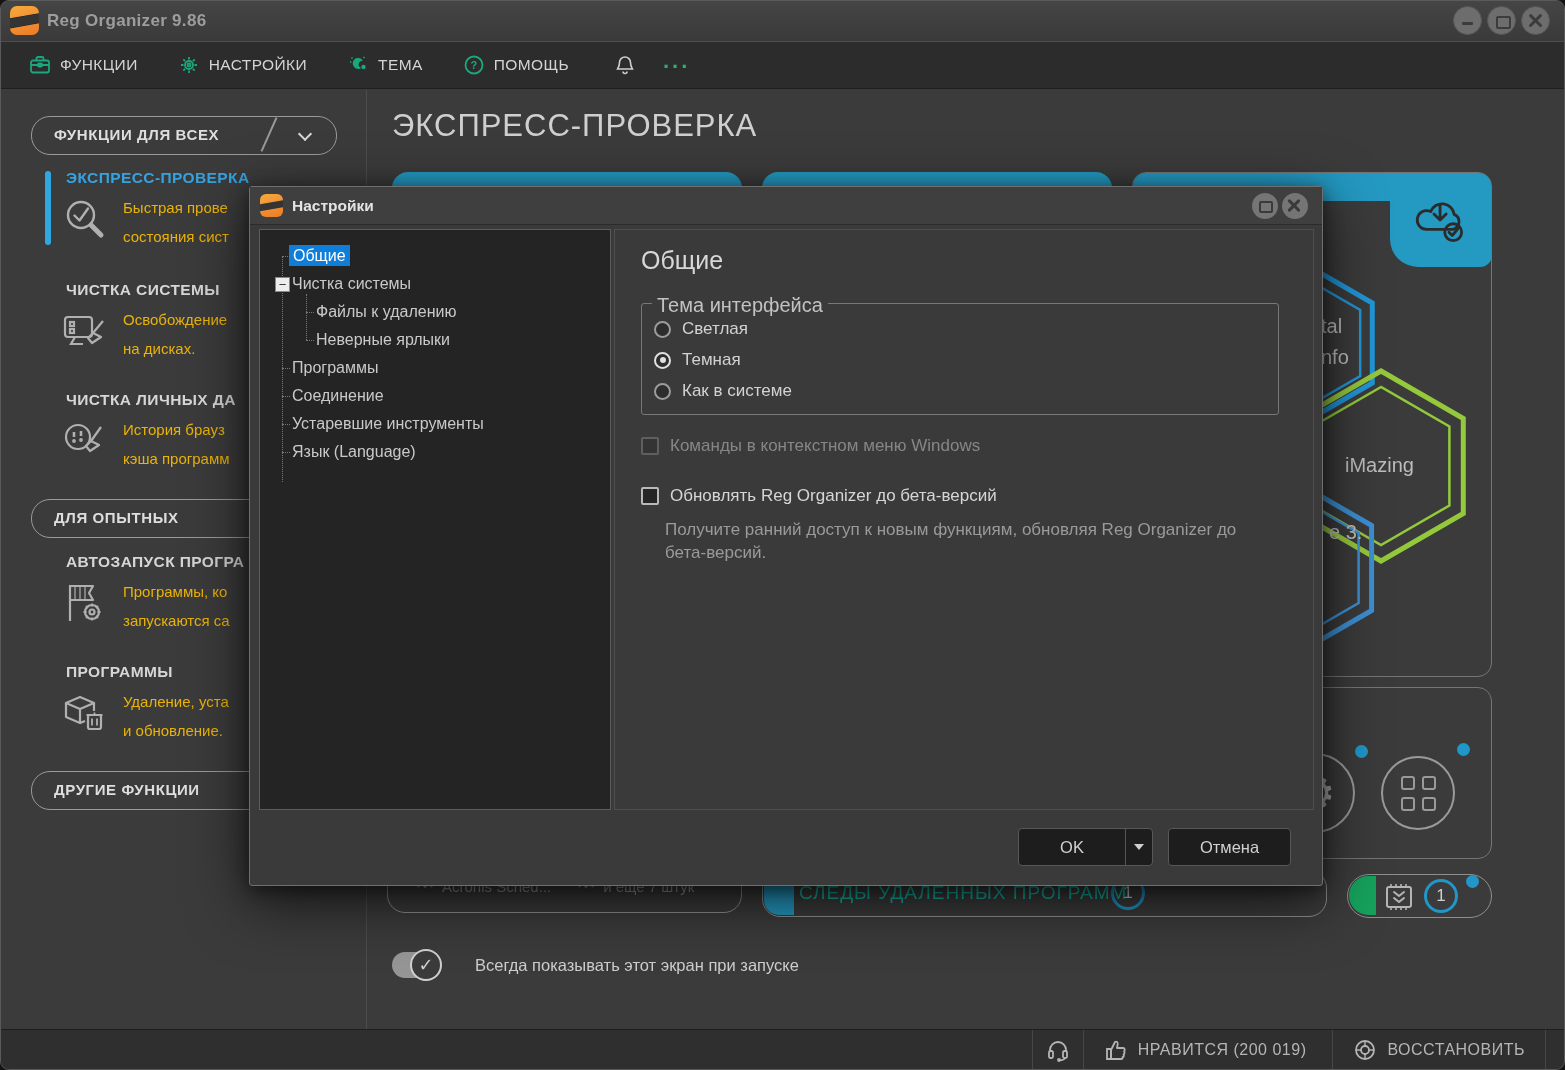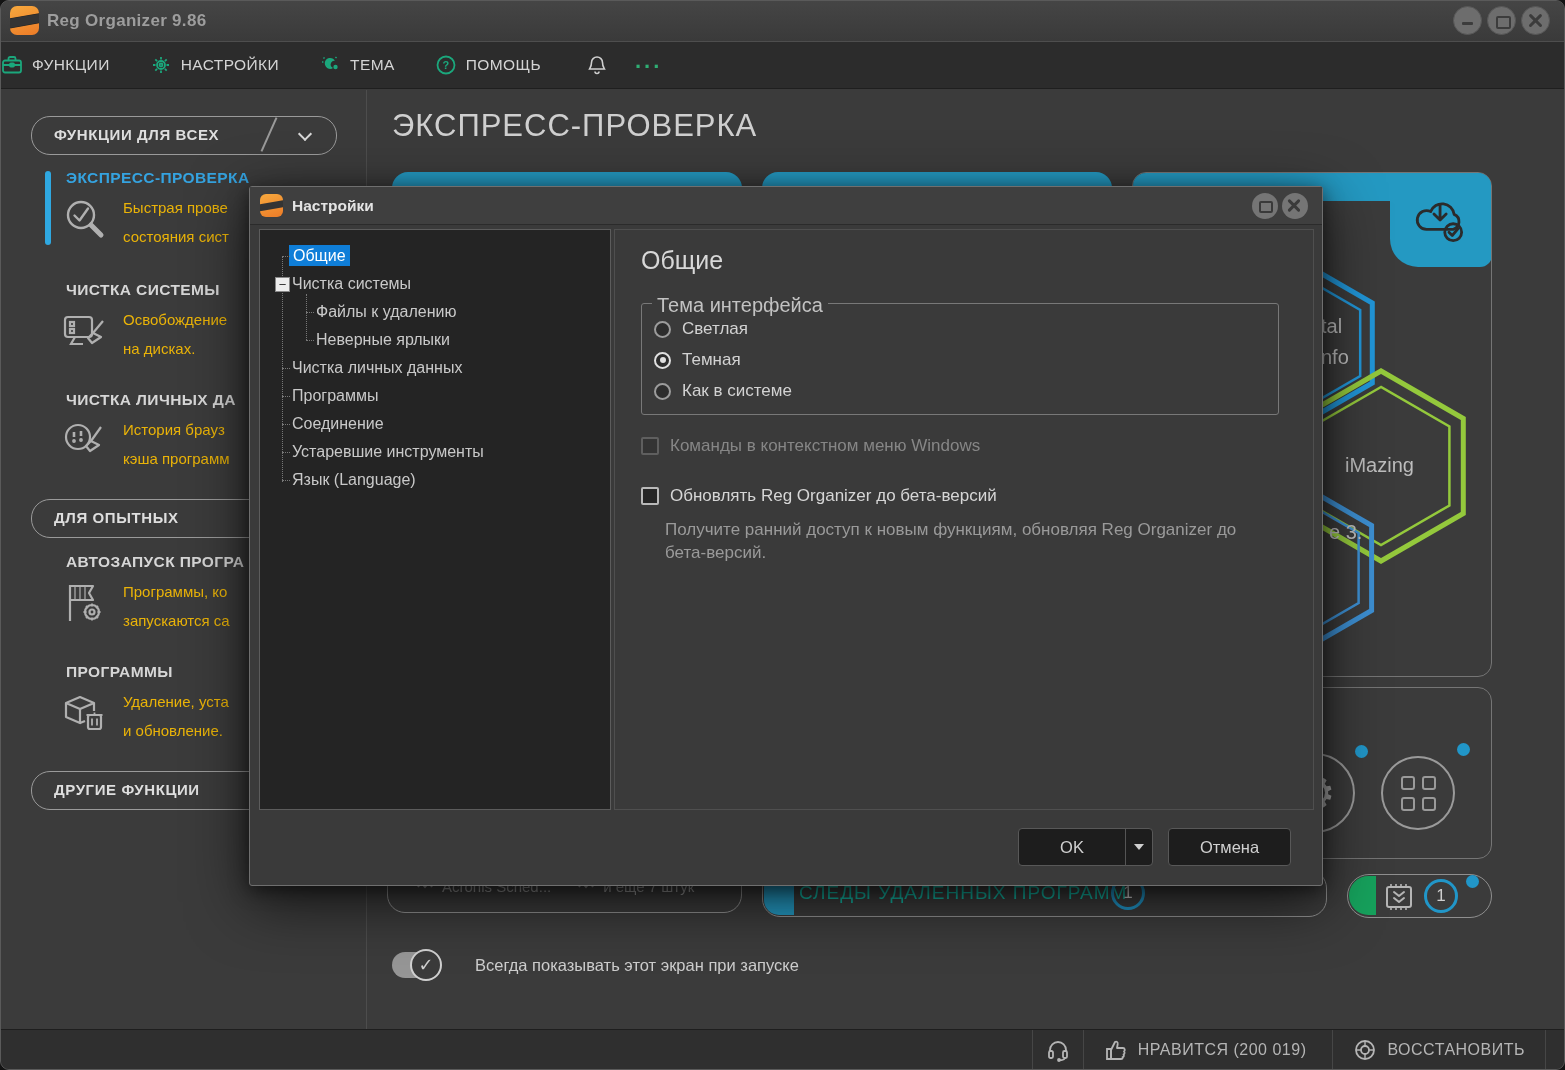--- a/index.html
+++ b/index.html
@@ -18,21 +18,21 @@
   .apptitle{position:absolute;left:46px;top:10px;font-size:17px;font-weight:bold;color:#9d9d9d;letter-spacing:.3px;}
   .winbtns{position:absolute;right:14px;top:5px;display:flex;gap:5px;}
   .cbtn{width:29px;height:29px;border-radius:50%;background:#6d6d6d;border:1px solid #575757;position:relative;}
   .cbtn.min::after{content:"";position:absolute;left:8px;top:15px;width:11px;height:3px;background:#3c3c3c;border-radius:1px;}
   .cbtn.max::after{content:"";position:absolute;left:8px;top:9px;width:11px;height:9px;border:2.5px solid #3c3c3c;border-radius:2px;}
   .cbtn.close::before,.cbtn.close::after{content:"";position:absolute;left:5px;top:12px;width:17px;height:3.2px;background:#3c3c3c;border-radius:2px;}
   .cbtn.close::before{transform:rotate(45deg);}
   .cbtn.close::after{transform:rotate(-45deg);}
 
   
-  .menubar{position:absolute;top:40px;left:0;right:0;height:48px;background:#2c2c2c;border-top:1px solid #4e4e4e;border-bottom:1px solid #1f1f1f;display:flex;align-items:center;}
+  .menubar{position:absolute;top:40px;left:0;right:0;height:48px;background:#2c2c2c;border-top:1px solid #4e4e4e;border-bottom:1px solid #1f1f1f;display:flex;align-items:center;padding-left:28px;}
   .mitem{display:flex;align-items:center;gap:9px;margin-right:40px;color:#d4d4d4;font-size:15.5px;letter-spacing:.4px;cursor:default;}
   .mitem svg{display:block;}
   .bell{margin-left:6px;margin-right:28px;}
   .dots{color:#2fae74;font-size:22px;font-weight:bold;letter-spacing:3px;line-height:10px;margin-top:-8px;}
 
   
   .sidebar{position:absolute;top:89px;left:0;width:366px;bottom:40px;border-right:1px solid #4d4d4d;}
   .pill{position:absolute;left:30px;width:306px;height:39px;border:1.5px solid #9a9a9a;border-radius:19px;color:#dedede;font-size:15px;font-weight:bold;letter-spacing:.6px;line-height:36px;padding-left:22px;}
   .pill .slash{position:absolute;right:66px;top:-1px;width:2px;height:37px;background:#9a9a9a;transform:rotate(24deg);}
   .pill .chev{position:absolute;right:26px;top:12px;width:10px;height:10px;border-right:2.5px solid #d8d8d8;border-bottom:2.5px solid #d8d8d8;transform:rotate(45deg);}
@@ -412,21 +412,20 @@
     <div class="treepanel">
       <div class="trow"><span class="tsel">Общие</span></div>
       <div class="trow">
         <span class="expander">−</span>
         <span>Чистка системы</span>
       </div>
       <div class="tsub">
         <div class="trow child"><span>Файлы к удалению</span></div>
         <div class="trow child"><span>Неверные ярлыки</span></div>
       </div>
-      <div class="trow"><span>Чистка личных данных</span></div>
       <div class="trow"><span>Программы</span></div>
       <div class="trow"><span>Соединение</span></div>
       <div class="trow"><span>Устаревшие инструменты</span></div>
       <div class="trow"><span>Язык (Language)</span></div>
     </div>
 
     <div class="rightpanel">
       <div class="rp-h">Общие</div>
 
       <div class="groupbox">

